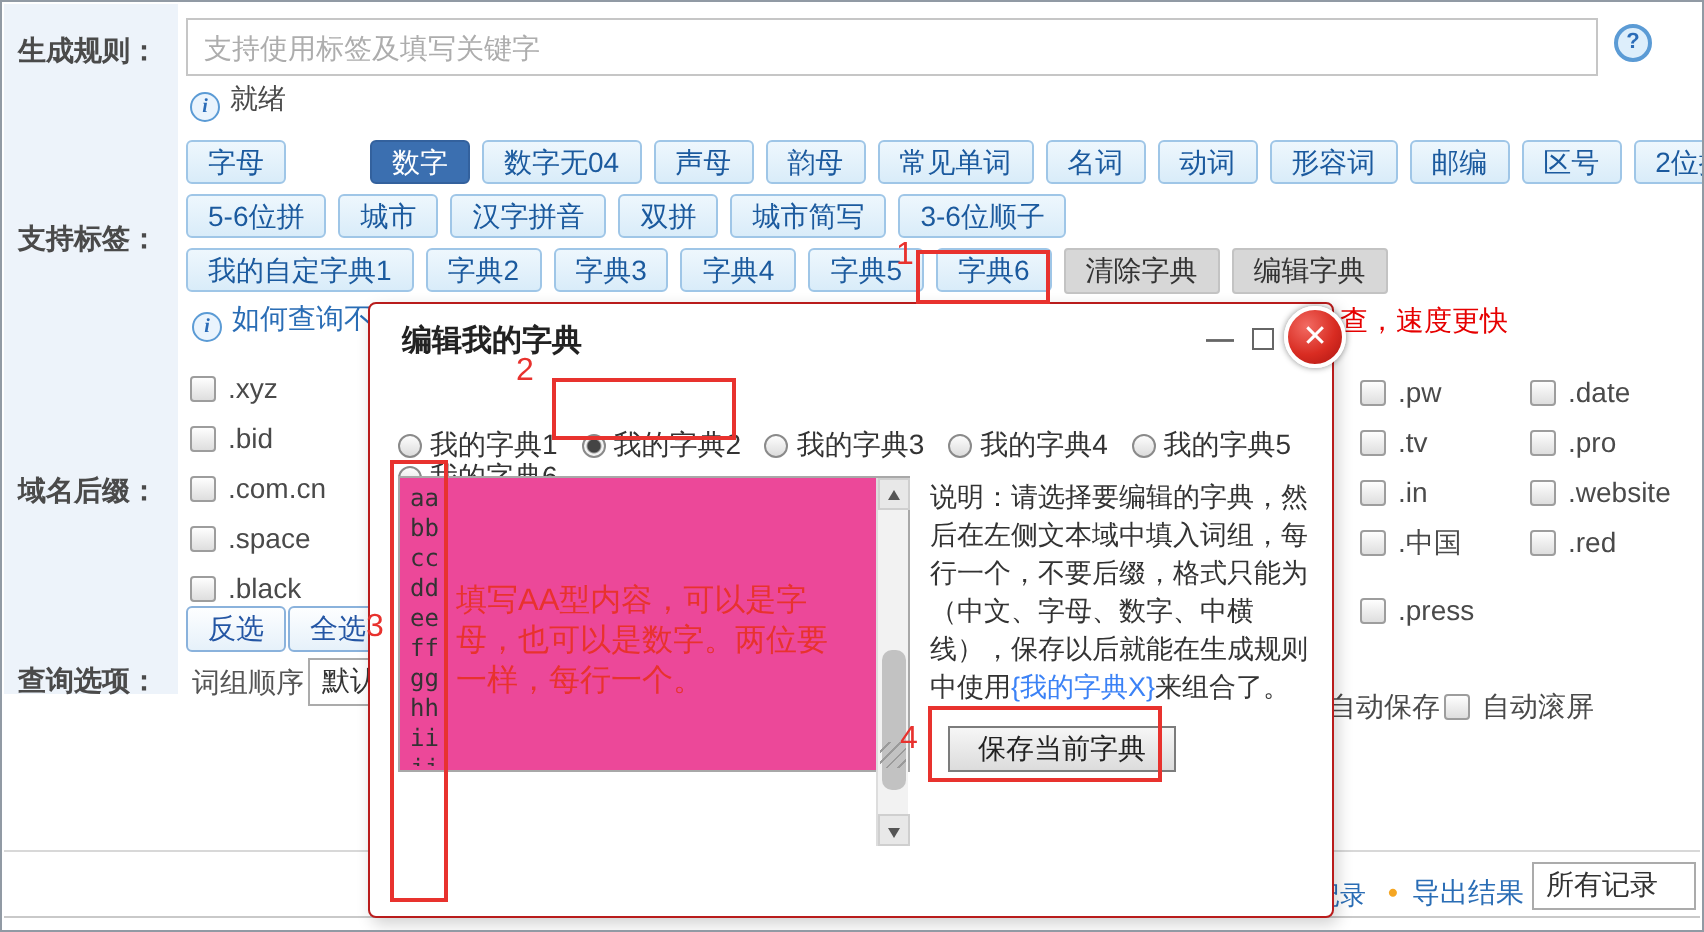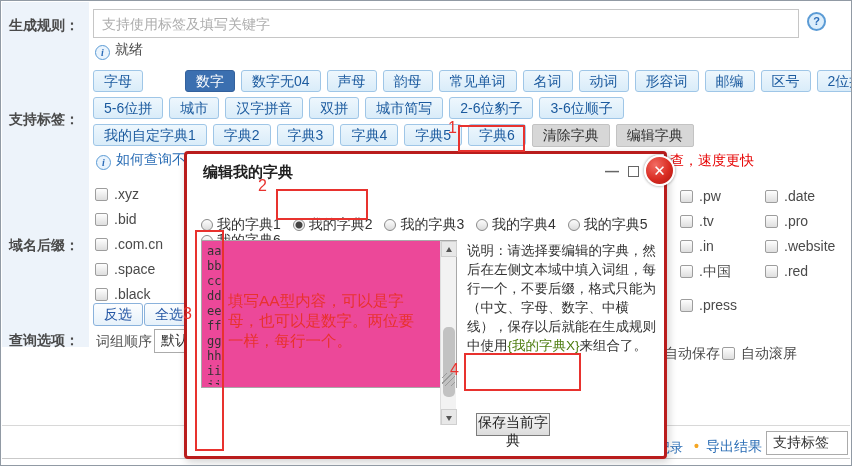--- a/index.html
+++ b/index.html
@@ -33,41 +33,41 @@
   .mini-btn { position:absolute; height:23px; line-height:21px; padding:0 10px; border:1px solid #8ab2dc; background:linear-gradient(#fdfeff,#e6f1fa); color:#2456a4; border-radius:3px; cursor:pointer; }
 
   .sel-box { position:absolute; border:1px solid #ababab; background:#fff; color:#333; padding:2px 6px; height:24px; }
 
   .divider { position:absolute; left:1px; right:1px; height:1px; background:#d8d8d8; }
 
   .blue-link { color:#2a6db5; cursor:pointer; text-decoration:none; }
   .bullet { color:#f5a623; font-weight:bold; }
 
   
-  .modal { position:absolute; left:183px; top:150px; width:483px; height:308px; background:#fff; border:3px solid #b91c1c; border-radius:4px; box-shadow:2px 3px 8px rgba(0,0,0,.18); z-index:10; }
+  .modal { position:absolute; left:183px; top:150px; width:483px; height:308px; background:#fff; border:1px solid #b91c1c; border-radius:4px; box-shadow:2px 3px 8px rgba(0,0,0,.18); z-index:10; }
   .m-title { position:absolute; left:16px; top:9px; font-weight:bold; font-size:15px; color:#222; }
   .m-min { position:absolute; left:418px; top:10px; width:14px; height:14px; color:#666; font-weight:bold; cursor:pointer; line-height:14px; text-align:center; }
   .m-max { position:absolute; left:441px; top:12px; width:11px; height:11px; border:1px solid #666; cursor:pointer; }
   .m-close { position:absolute; left:457px; top:1px; width:31px; height:31px; border-radius:50%; background:radial-gradient(circle at 35% 30%, #f26b63, #d92c22 55%, #ab1410); border:2px solid #fff; box-shadow:0 0 3px rgba(0,0,0,.45); color:#fff; font-weight:bold; font-size:15px; text-align:center; line-height:27px; cursor:pointer; }
   .radio-group { position:absolute; left:14px; top:62px; width:464px; line-height:16px; color:#333; }
   .radio-item { display:inline; margin-right:8px; cursor:pointer; }
   .radio-dot { display:inline-block; width:12px; height:12px; border:1px solid #8a8a8a; border-radius:50%; background:linear-gradient(#fdfdfd,#dcdcdc); vertical-align:-2px; margin-right:4px; }
   .radio-dot.sel { background:radial-gradient(circle, #444 0 3px, #f3f3f3 4px); }
   .ta { position:absolute; left:14px; top:86px; width:256px; height:148px; border:1px solid #a8a8a8; background:#ec4899; }
   .ta-text { position:absolute; left:5px; top:3px; right:18px; bottom:2px; font-family:"DejaVu Sans Mono","Liberation Mono",monospace; font-size:12px; line-height:15px; white-space:pre; color:#333; overflow:hidden; }
   .sb { position:absolute; right:0; top:0; width:16px; height:184px; background:#f2f2f2; border-left:1px solid #ddd; }
   .sb-up,.sb-dn { position:absolute; left:0; width:16px; height:16px; background:#e8e8e8; border:1px solid #cfcfcf; }
   .sb-up { top:0; } .sb-dn { bottom:0; }
   .sb-up:after { content:""; position:absolute; left:4px; top:5px; border:3.5px solid transparent; border-bottom:5px solid #555; border-top:none; }
   .sb-dn:after { content:""; position:absolute; left:4px; top:6px; border:3.5px solid transparent; border-top:5px solid #555; border-bottom:none; }
   .sb-thumb { position:absolute; left:2px; top:86px; width:12px; height:70px; background:#c2c2c2; border-radius:5px; }
   .grip { position:absolute; right:1px; bottom:1px; width:13px; height:13px; background:repeating-linear-gradient(135deg, transparent 0 3px, #9a9a9a 3px 4px); cursor:nwse-resize; }
   .desc { position:absolute; left:280px; top:87px; width:198px; font-size:13.5px; line-height:19px; color:#333; }
-  .desc .hl { color:#4d7c0f;margin-top:43px; }
-  .save-btn { position:absolute; left:289px; top:211px; width:74px; height:23px; border:1px solid #7c7c7c; background:linear-gradient(#f6f6f6,#dcdcdc); color:#222; font-size:14px; font-family:inherit; cursor:pointer;margin-top:48px; }
+  .desc .hl { color:#3b82f6;margin-top:43px; }
+  .save-btn { position:absolute; left:289px; top:211px; width:114px; height:23px; border:1px solid #7c7c7c; background:linear-gradient(#f6f6f6,#dcdcdc); color:#222; font-size:14px; font-family:inherit; cursor:pointer; }
 
   
   .ann { position:absolute; z-index:100; }
   .ann-num { color:#e8322e; font-size:16px; }
   .ann-box { border:2px solid #e8322e; }
   .ann-note { color:#e8322e; font-size:15.5px; line-height:20px; width:188px; }
 </style>
 </head>
 <body>
 
@@ -97,21 +97,20 @@
     <span class="tag">区号</span>
     <span class="tag">2位拼音</span>
 
   </div>
   <div class="tag-row" style="top:96px">
     <span class="tag">5-6位拼</span>
     <span class="tag">城市</span>
     <span class="tag">汉字拼音</span>
     <span class="tag">双拼</span>
     <span class="tag">城市简写</span>
-    <span class="tag">2-6位豹子</span>
     <span class="tag">3-6位顺子</span>
   </div>
   <div class="tag-row" style="top:123px">
     <span class="tag">我的自定字典1</span>
     <span class="tag">字典2</span>
     <span class="tag">字典3</span>
     <span class="tag">字典4</span>
     <span class="tag">字典5</span>
     <span class="tag">字典6</span>
     <span class="tag-gray">清除字典</span>
@@ -145,21 +144,21 @@
 
   <div class="cb-item" style="left:644px;top:344px"><span class="cb"></span><span class="lbl">自动保存</span></div>
   <div class="cb-item" style="left:721px;top:344px"><span class="cb"></span><span class="lbl">自动滚屏</span></div>
 
   <div class="divider" style="top:424px"></div>
   <div class="divider" style="top:457px;background:#c9c9c9"></div>
 
   <a class="blue-link" style="position:absolute;left:630px;top:438px;font-size:13px">清除记录</a>
   <span class="bullet" style="position:absolute;left:693px;top:437px">•</span>
   <a class="blue-link" style="position:absolute;left:705px;top:437px">导出结果</a>
-  <div class="sel-box" style="left:765px;top:430px;width:82px">支持标签</div>
+  <div class="sel-box" style="left:765px;top:430px;width:82px">所有记录</div>
 
   <div class="modal">
     <div class="m-title">编辑我的字典</div>
     <div class="m-min">—</div>
     <div class="m-max"></div>
     <div class="m-close">✕</div>
 
     <div class="radio-group">
       <span class="radio-item"><span class="radio-dot"></span><span>我的字典1</span></span>
       <span class="radio-item"><span class="radio-dot sel"></span><span>我的字典2</span></span>

